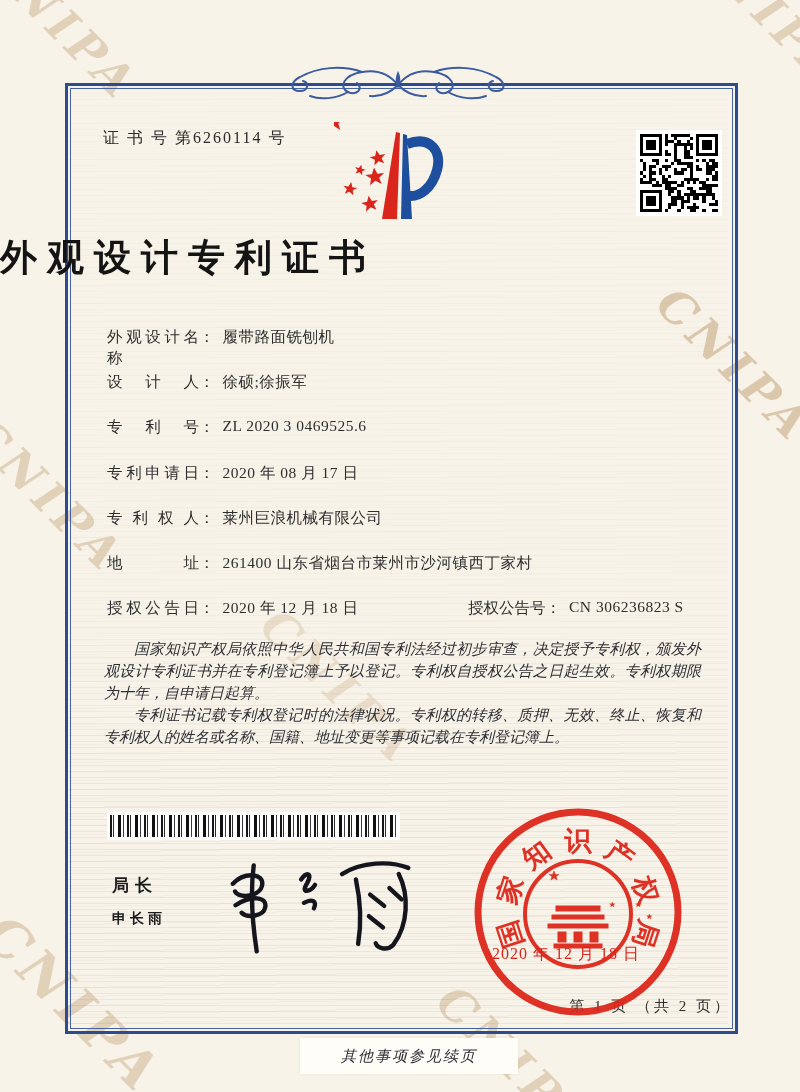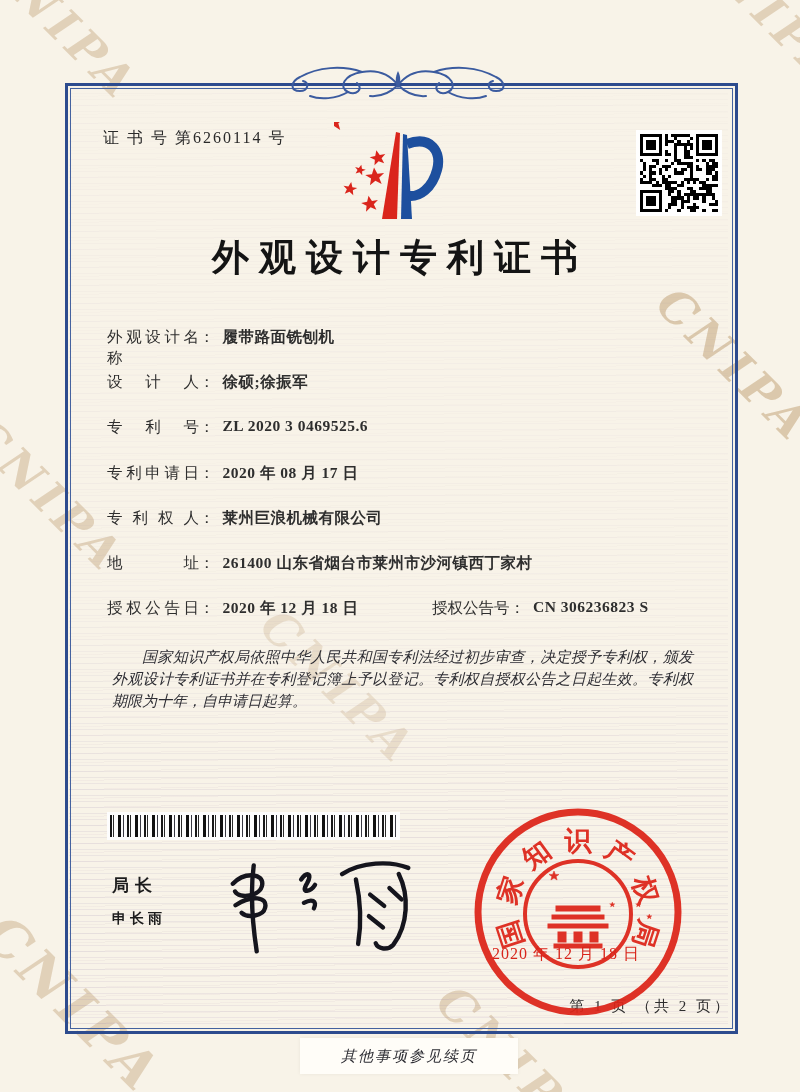--- a/index.html
+++ b/index.html
@@ -34,36 +34,36 @@
     -webkit-mask-image:linear-gradient(180deg,rgba(0,0,0,.25),rgba(0,0,0,.35) 55%,rgba(0,0,0,.85) 75%,rgba(0,0,0,.9));
     mask-image:linear-gradient(180deg,rgba(0,0,0,.25),rgba(0,0,0,.35) 55%,rgba(0,0,0,.85) 75%,rgba(0,0,0,.9));
   }
   .flourish{position:absolute;left:278px;top:59px;z-index:2;}
   
   .certno{position:absolute;left:103px;top:128px;z-index:2;
     font-size:16px;letter-spacing:2px;color:#2a2a2a;}
   .logo{position:absolute;left:334px;top:122px;z-index:2;}
   .qr{position:absolute;left:636px;top:130px;width:78px;height:78px;background:#fff;
     padding:4px;z-index:2;}
-  .title{position:absolute;left:0;top:233px;width:800px;text-align:center;z-index:2;
+  .title{position:absolute;left:0;top:233px;width:800px;z-index:2;
     font-size:37px;font-weight:700;letter-spacing:10px;color:#141414;}
   
   .fields{position:absolute;left:107px;top:327px;width:600px;z-index:2;font-size:15.5px;color:#2e2e2e;}
   .frow{height:45.2px;display:flex;align-items:flex-start;}
   .flabel{display:inline-block;width:92px;text-align:justify;text-align-last:justify;}
   .fcolon{display:inline-block;margin-right:8px;}
-  .fvalue{letter-spacing:.5px;font-weight:bold;}
+  .fvalue{letter-spacing:.5px;}
   .fgroup{display:flex;}
   .fgroup.left{width:325px;}
-  .flabel.nojust{width:auto;text-align:center;text-align-last:left;}
+  .flabel.nojust{width:auto;text-align:center;text-align-last:left;margin-left:36px;}
   
   .bodytext{position:absolute;left:104px;top:638px;width:597px;z-index:2;
     font-size:15px;line-height:22px;text-align:justify;color:#2d2d33;
     font-style:italic;}
-  .bodytext p{margin:8px;text-indent:2em;}
+  .bodytext p{margin:0;text-indent:2em;}
   
   .barcode{position:absolute;left:110px;top:815px;width:287px;height:22px;z-index:2;
     background:
       repeating-linear-gradient(90deg,#171717 0 2px,transparent 2px 3px,#2b2b2b 3px 4px,transparent 4px 8px,#101010 8px 11px,transparent 11px 13px,#3a3a44 13px 14px,transparent 14px 17px),
       #fdfdfd;
     outline:3px solid #fdfdfd;}
   
   .sig-title{position:absolute;left:112px;top:874px;z-index:2;
     font-family:"Liberation Sans","DejaVu Sans",sans-serif;
     font-size:17px;font-weight:700;letter-spacing:6px;color:#1c1c1c;}
@@ -396,20 +396,21 @@
     <span class="fgroup">
       <span class="flabel nojust">授权公告号</span>
         <span class="fcolon">：</span>
       <span class="fvalue">CN 306236823 S</span>
     </span>
   </div>
 </div>
 
 <div class="bodytext">
   <p>国家知识产权局依照中华人民共和国专利法经过初步审查，决定授予专利权，颁发外观设计专利证书并在专利登记簿上予以登记。专利权自授权公告之日起生效。专利权期限为十年，自申请日起算。</p>
+  <p>专利证书记载专利权登记时的法律状况。专利权的转移、质押、无效、终止、恢复和专利权人的姓名或名称、国籍、地址变更等事项记载在专利登记簿上。</p>
 </div>
 
 <div class="barcode"></div>
 
 <div class="sig-title">局长</div>
 <div class="sig-name">申长雨</div>
 <svg class="sig-hand" width="215" height="110" viewBox="0 0 220 110">
   <g fill="none" stroke="#15151d" stroke-width="4.5" stroke-linecap="round" stroke-linejoin="round">
     <path d="M38,12 C34,36 34,66 38,100"></path>
     <path d="M16,30 C28,18 48,20 46,32 C44,44 22,46 18,38"></path>

